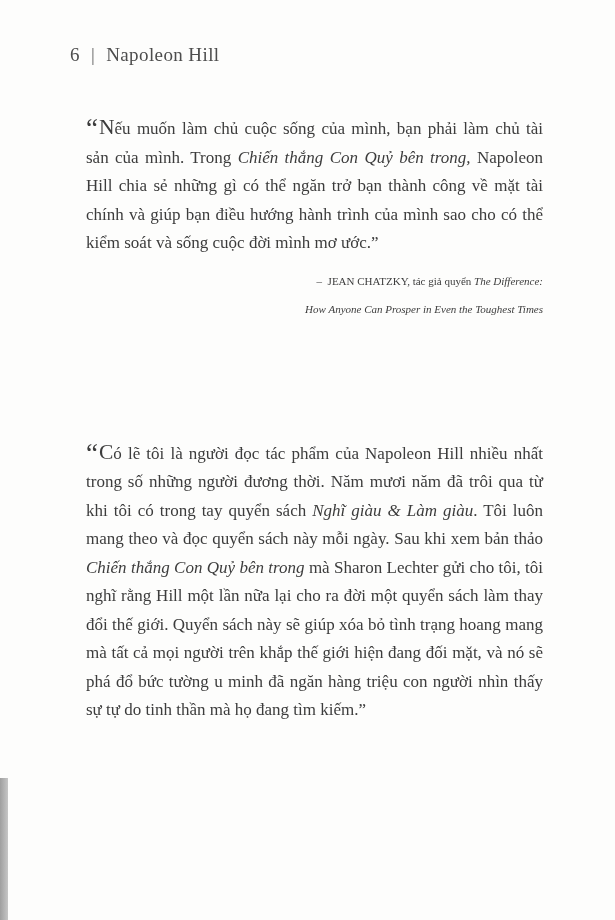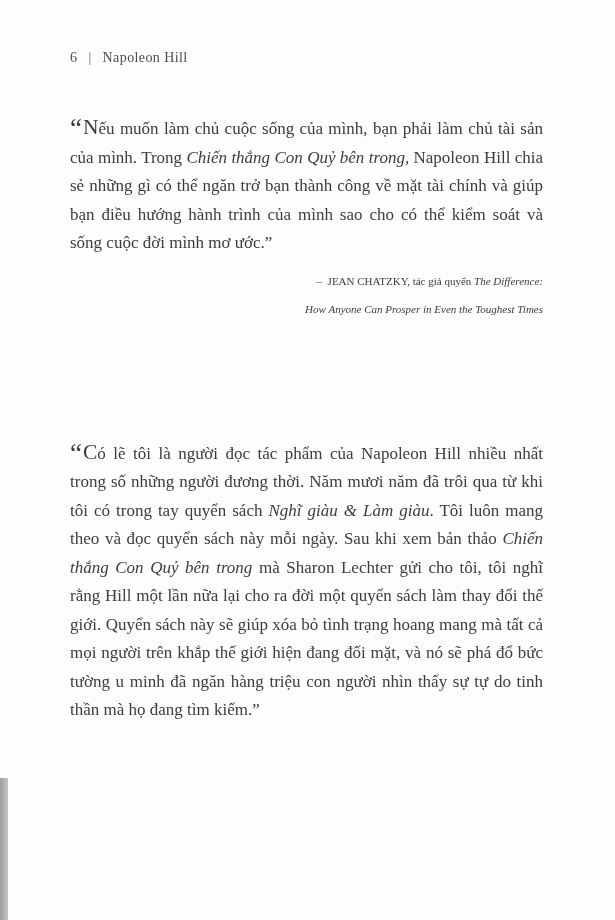--- a/index.html
+++ b/index.html
@@ -11,33 +11,33 @@
     position: relative;
     width: 615px;
     height: 920px;
     background: #fdfdfc;
     font-family: "Liberation Serif", "DejaVu Serif", serif;
     color: #3c3c3c;
     overflow: hidden;
   }
   .header {
     position: absolute;
-    top: 50px;
+    top: 44px;
     left: 70px;
-    font-size: 14px;
+    font-size: 19px;
     color: #4d4d4d;
     letter-spacing: 0.4px;
   }
   .header .sep {
     margin: 0 11px;
     color: #6a6a6a;
   }
   .content {
     position: absolute;
-    left: 70px;
+    left: 86px;
     right: 72px;
     top: 113px;
   }
   .quote-body {
     margin: 0;
     font-size: 17px;
     line-height: 28.5px;
     text-align: justify;
     color: #3c3c3c;
   }

